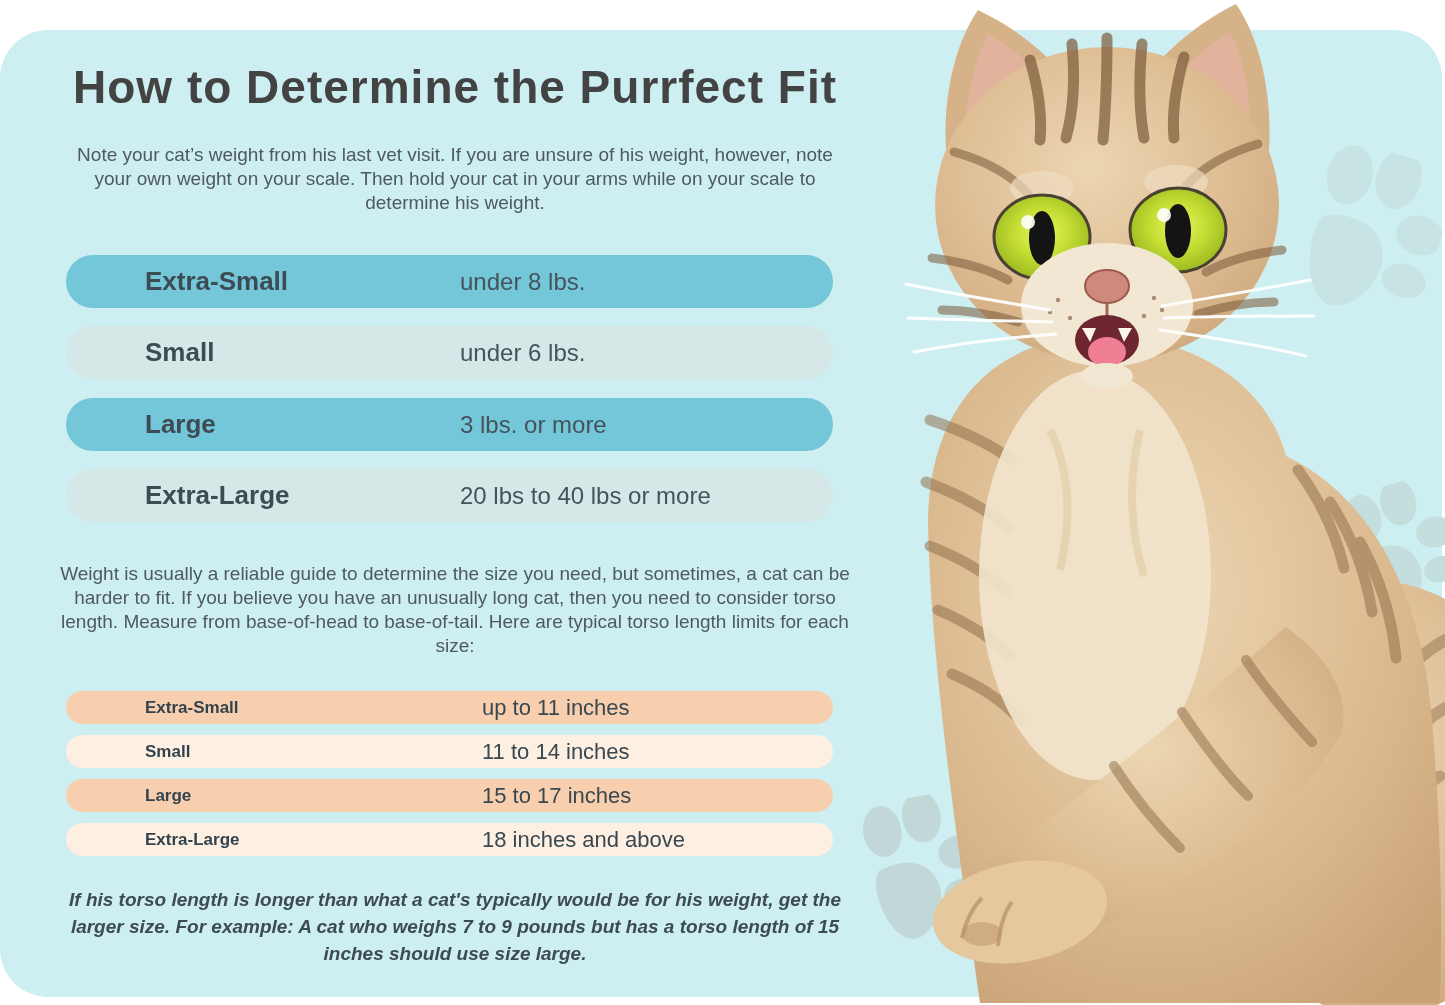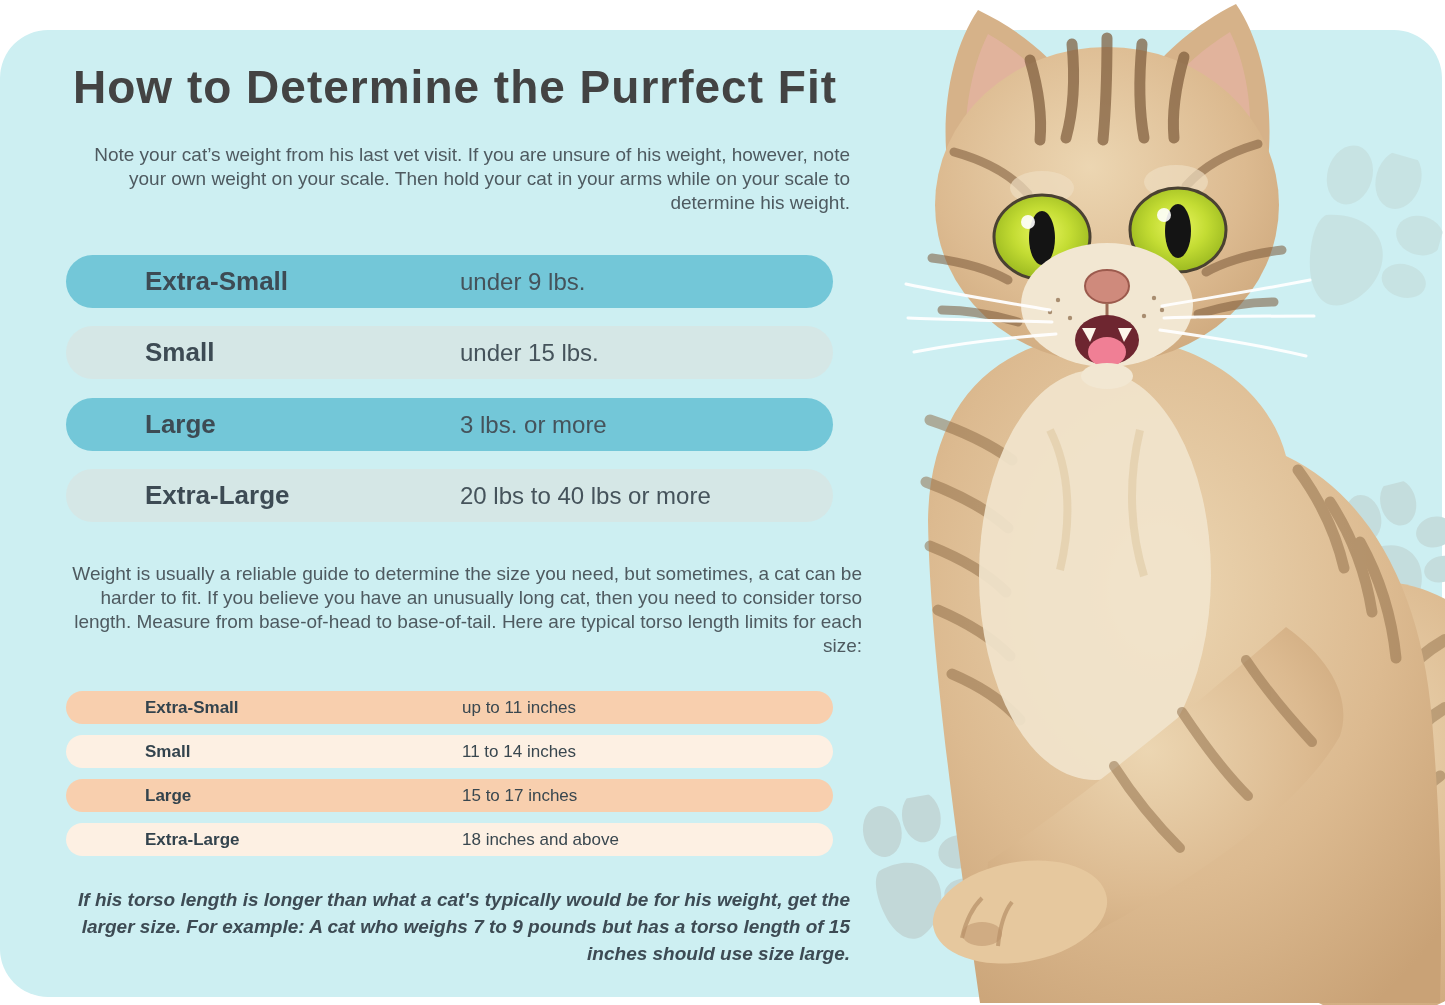--- a/index.html
+++ b/index.html
@@ -2,35 +2,35 @@
 <html><head>
 <meta charset="utf-8">
 <style>
   html,body{margin:0;padding:0;background:#ffffff;}
   .stage{position:relative;width:1445px;height:1005px;overflow:hidden;background:#ffffff;
          font-family:"Liberation Sans", sans-serif;}
   .card{position:absolute;left:0;top:30px;right:3px;bottom:8px;background:#cdeff2;border-radius:48px;}
   .content{position:absolute;left:0;top:0;width:910px;height:100%;}
   .title{position:absolute;top:30px;left:0;width:910px;text-align:center;margin:0;
          font-size:46px;font-weight:bold;color:#434343;letter-spacing:1px;}
-  .para{position:absolute;margin:0;text-align:right;color:#4e5a60;font-size:19px;line-height:24px;}
+  .para{position:absolute;margin:0;text-align:center;color:#4e5a60;font-size:19px;line-height:24px;}
   .intro{top:113px;left:60px;width:790px;}
   .torso-p{top:532px;left:48px;width:814px;}
   .footer-p{top:856px;left:60px;width:790px;font-weight:bold;color:#3d4b54;line-height:27px;font-style:italic;}
   .row{position:absolute;left:66px;width:767px;border-radius:28px;display:flex;align-items:center;}
   .wrow{height:53px;}
   .trow{height:33px;border-radius:17px;}
   .teal{background:#73c7d8;}
   .lightteal{background:#d5e7e6;}
   .peach{background:#f8cfae;}
   .lightpeach{background:#fdf0e3;}
   .wlabel{position:absolute;left:79px;font-size:26px;font-weight:bold;color:#3d4b54;}
   .wvalue{position:absolute;left:394px;font-size:24px;color:#45535b;}
   .tlabel{position:absolute;left:79px;font-size:17px;font-weight:bold;color:#33434d;}
-  .tvalue{position:absolute;left:396px;font-size:17px;color:#39474f;}
+  .tvalue{position:absolute;left:416px;font-size:22px;color:#39474f;}
   .w0{top:225px}.w1{top:296px}.w2{top:368px}.w3{top:439px}
   .t0{top:661px}.t1{top:705px}.t2{top:749px}.t3{top:793px}
   .paw{position:absolute;z-index:1;}
   .paw1{left:1288px;top:118px;width:150px;height:180px;transform:rotate(16deg);}
   .paw2{left:852px;top:768px;width:128px;height:154px;transform:rotate(-10deg);}
   .paw3{left:1338px;top:455px;width:118px;height:142px;transform:rotate(-14deg);}
   .cat{position:absolute;right:0;top:0;width:545px;height:1005px;z-index:2;}
 </style>
 </head>
 <body>
@@ -61,25 +61,25 @@
     </svg>
 
     <div class="content">
       <h1 class="title">How to Determine the Purrfect Fit</h1>
 
       <p class="para intro">Note your cat’s weight from his last vet visit. If you are unsure of his weight, however, note your own weight on your scale. Then hold your cat in your arms while on your scale to determine his weight.</p>
 
       <div>
         <div class="row wrow teal w0">
           <span class="wlabel">Extra-Small</span>
-          <span class="wvalue">under 9 lbs.</span>
+          <span class="wvalue">under 8 lbs.</span>
         </div>
         <div class="row wrow lightteal w1">
           <span class="wlabel">Small</span>
-          <span class="wvalue">under 15 lbs.</span>
+          <span class="wvalue">under 6 lbs.</span>
         </div>
         <div class="row wrow teal w2">
           <span class="wlabel">Large</span>
           <span class="wvalue">3 lbs. or more</span>
         </div>
         <div class="row wrow lightteal w3">
           <span class="wlabel">Extra-Large</span>
           <span class="wvalue">20 lbs to 40 lbs or more</span>
         </div>
       </div>

